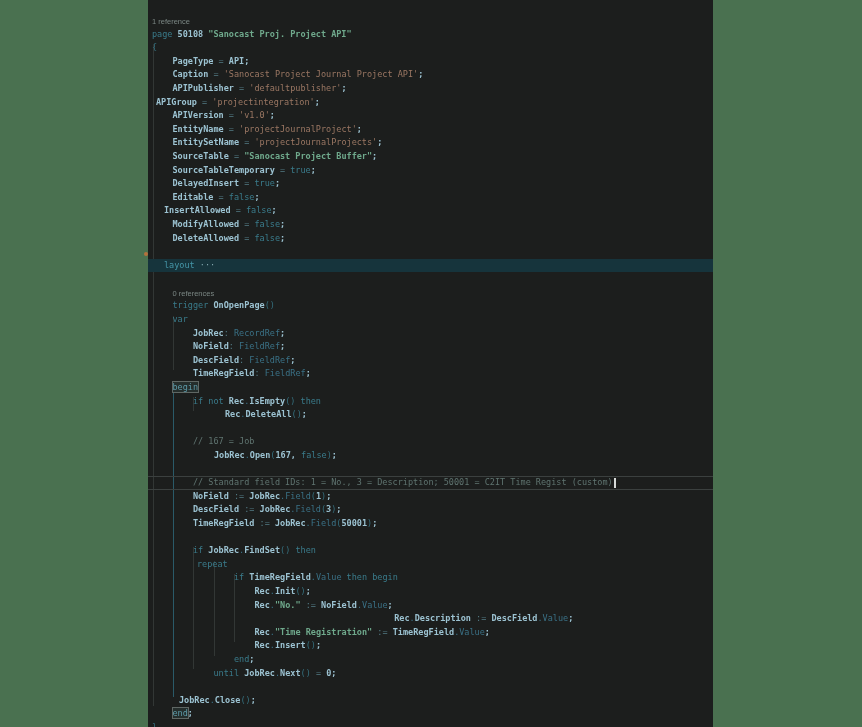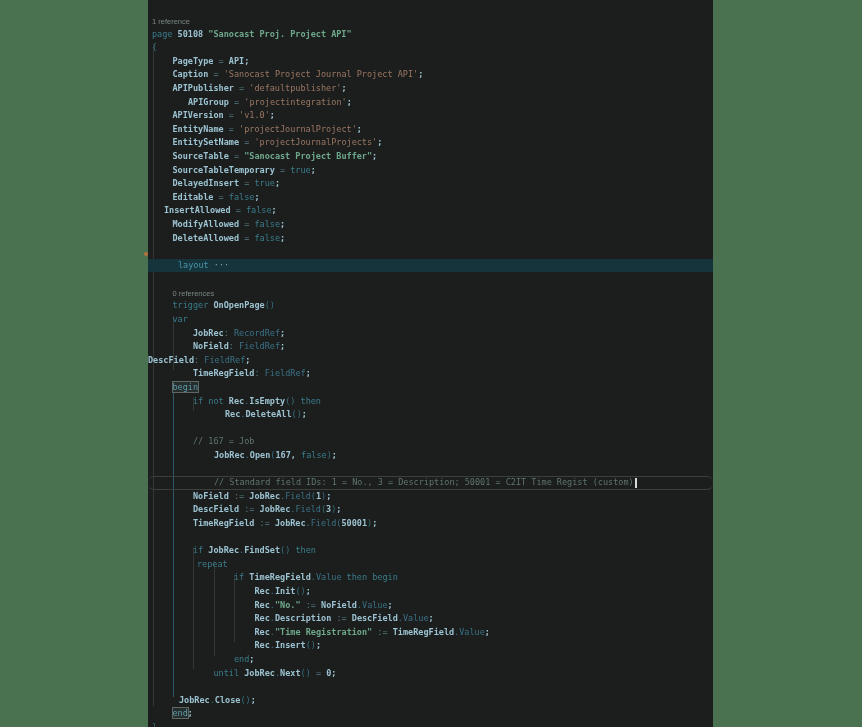--- a/index.html
+++ b/index.html
@@ -68,59 +68,59 @@
     <div class="guide" style="left:65.5px;top:561px;height:95px;"></div>
     <div class="guide" style="left:86px;top:574px;height:68px;"></div>
 
     <div class="code-content">
         <div class="line codelens" style="padding-left: 4px;">1 reference</div>
         <div class="line" style="padding-left: 4px;"><span class="tk-kw">page </span><span class="tk-num">50108 </span><span class="tk-strq">"Sanocast Proj. Project API"</span></div>
         <div class="line" style="padding-left: 4px;"><span class="tk-par">{</span></div>
         <div class="line" style="padding-left: 24.5px;"><span class="tk-id">PageType </span><span class="tk-op">= </span><span class="tk-id">API</span><span class="tk-pl">;</span></div>
         <div class="line" style="padding-left: 24.5px;"><span class="tk-id">Caption </span><span class="tk-op">= </span><span class="tk-str">'Sanocast Project Journal Project API'</span><span class="tk-pl">;</span></div>
         <div class="line" style="padding-left: 24.5px;"><span class="tk-id">APIPublisher </span><span class="tk-op">= </span><span class="tk-str">'defaultpublisher'</span><span class="tk-pl">;</span></div>
-        <div class="line" style="padding-left: 40px;"><span class="tk-id">APIGroup </span><span class="tk-op">= </span><span class="tk-str">'projectintegration'</span><span class="tk-pl">;</span></div>
+        <div class="line" style="padding-left: 8px;"><span class="tk-id">APIGroup </span><span class="tk-op">= </span><span class="tk-str">'projectintegration'</span><span class="tk-pl">;</span></div>
         <div class="line" style="padding-left: 24.5px;"><span class="tk-id">APIVersion </span><span class="tk-op">= </span><span class="tk-str">'v1.0'</span><span class="tk-pl">;</span></div>
         <div class="line" style="padding-left: 24.5px;"><span class="tk-id">EntityName </span><span class="tk-op">= </span><span class="tk-str">'projectJournalProject'</span><span class="tk-pl">;</span></div>
         <div class="line" style="padding-left: 24.5px;"><span class="tk-id">EntitySetName </span><span class="tk-op">= </span><span class="tk-str">'projectJournalProjects'</span><span class="tk-pl">;</span></div>
         <div class="line" style="padding-left: 24.5px;"><span class="tk-id">SourceTable </span><span class="tk-op">= </span><span class="tk-strq">"Sanocast Project Buffer"</span><span class="tk-pl">;</span></div>
         <div class="line" style="padding-left: 24.5px;"><span class="tk-id">SourceTableTemporary </span><span class="tk-op">= </span><span class="tk-kw">true</span><span class="tk-pl">;</span></div>
         <div class="line" style="padding-left: 24.5px;"><span class="tk-id">DelayedInsert </span><span class="tk-op">= </span><span class="tk-kw">true</span><span class="tk-pl">;</span></div>
         <div class="line" style="padding-left: 24.5px;"><span class="tk-id">Editable </span><span class="tk-op">= </span><span class="tk-kw">false</span><span class="tk-pl">;</span></div>
         <div class="line" style="padding-left: 16px;"><span class="tk-id">InsertAllowed </span><span class="tk-op">= </span><span class="tk-kw">false</span><span class="tk-pl">;</span></div>
         <div class="line" style="padding-left: 24.5px;"><span class="tk-id">ModifyAllowed </span><span class="tk-op">= </span><span class="tk-kw">false</span><span class="tk-pl">;</span></div>
         <div class="line" style="padding-left: 24.5px;"><span class="tk-id">DeleteAllowed </span><span class="tk-op">= </span><span class="tk-kw">false</span><span class="tk-pl">;</span></div>
         <div class="line blank" style="padding-left: 4px;"></div>
-        <div class="line hl-fold" style="padding-left: 30px;"><span class="tk-fold">layout</span><span class="tk-dots"> ···</span></div>
+        <div class="line hl-fold" style="padding-left: 16px;"><span class="tk-fold">layout</span><span class="tk-dots"> ···</span></div>
         <div class="line blank" style="padding-left: 4px;"></div>
         <div class="line codelens" style="padding-left: 24.5px;">0 references</div>
         <div class="line" style="padding-left: 24.5px;"><span class="tk-kw">trigger </span><span class="tk-id">OnOpenPage</span><span class="tk-par">()</span></div>
         <div class="line" style="padding-left: 24.5px;"><span class="tk-kw">var</span></div>
         <div class="line" style="padding-left: 45px;"><span class="tk-id">JobRec</span><span class="tk-op">: </span><span class="tk-mem">RecordRef</span><span class="tk-pl">;</span></div>
         <div class="line" style="padding-left: 45px;"><span class="tk-id">NoField</span><span class="tk-op">: </span><span class="tk-mem">FieldRef</span><span class="tk-pl">;</span></div>
-        <div class="line" style=""><span class="tk-id">DescField</span><span class="tk-op">: </span><span class="tk-mem">FieldRef</span><span class="tk-pl">;</span></div>
+        <div class="line" style="padding-left: 45px;"><span class="tk-id">DescField</span><span class="tk-op">: </span><span class="tk-mem">FieldRef</span><span class="tk-pl">;</span></div>
         <div class="line" style="padding-left: 45px;"><span class="tk-id">TimeRegField</span><span class="tk-op">: </span><span class="tk-mem">FieldRef</span><span class="tk-pl">;</span></div>
         <div class="line" style="padding-left: 24.5px;"><span class="tk-kwbox">begin</span></div>
         <div class="line" style="padding-left: 45px;"><span class="tk-kw">if not </span><span class="tk-id">Rec</span><span class="tk-dot">.</span><span class="tk-id">IsEmpty</span><span class="tk-par">()</span><span class="tk-kw"> then</span></div>
         <div class="line" style="padding-left: 77px;"><span class="tk-id">Rec</span><span class="tk-dot">.</span><span class="tk-id">DeleteAll</span><span class="tk-par">()</span><span class="tk-pl">;</span></div>
         <div class="line blank" style="padding-left: 4px;"></div>
         <div class="line" style="padding-left: 45px;"><span class="tk-com">// 167 = Job</span></div>
         <div class="line" style="padding-left: 66px;"><span class="tk-id">JobRec</span><span class="tk-dot">.</span><span class="tk-id">Open</span><span class="tk-par">(</span><span class="tk-num">167</span><span class="tk-pl">, </span><span class="tk-kw">false</span><span class="tk-par">)</span><span class="tk-pl">;</span></div>
         <div class="line blank" style="padding-left: 4px;"></div>
-        <div class="line hl-current" style="padding-left: 66px; border-radius: 6px;"><span class="tk-com">// Standard field IDs: 1 = No., 3 = Description; 50001 = C2IT Time Regist (custom)</span><span class="tk-cursor"></span></div>
+        <div class="line hl-current" style="padding-left: 45px;"><span class="tk-com">// Standard field IDs: 1 = No., 3 = Description; 50001 = C2IT Time Regist (custom)</span><span class="tk-cursor"></span></div>
         <div class="line" style="padding-left: 45px;"><span class="tk-id">NoField </span><span class="tk-op">:= </span><span class="tk-id">JobRec</span><span class="tk-dot">.</span><span class="tk-mem">Field</span><span class="tk-par">(</span><span class="tk-num">1</span><span class="tk-par">)</span><span class="tk-pl">;</span></div>
         <div class="line" style="padding-left: 45px;"><span class="tk-id">DescField </span><span class="tk-op">:= </span><span class="tk-id">JobRec</span><span class="tk-dot">.</span><span class="tk-mem">Field</span><span class="tk-par">(</span><span class="tk-num">3</span><span class="tk-par">)</span><span class="tk-pl">;</span></div>
         <div class="line" style="padding-left: 45px;"><span class="tk-id">TimeRegField </span><span class="tk-op">:= </span><span class="tk-id">JobRec</span><span class="tk-dot">.</span><span class="tk-mem">Field</span><span class="tk-par">(</span><span class="tk-num">50001</span><span class="tk-par">)</span><span class="tk-pl">;</span></div>
         <div class="line blank" style="padding-left: 4px;"></div>
         <div class="line" style="padding-left: 45px;"><span class="tk-kw">if </span><span class="tk-id">JobRec</span><span class="tk-dot">.</span><span class="tk-id">FindSet</span><span class="tk-par">()</span><span class="tk-kw"> then</span></div>
         <div class="line" style="padding-left: 49px;"><span class="tk-kw">repeat</span></div>
         <div class="line" style="padding-left: 86px;"><span class="tk-kw">if </span><span class="tk-id">TimeRegField</span><span class="tk-dot">.</span><span class="tk-mem">Value</span><span class="tk-kw"> then </span><span class="tk-kw">begin</span></div>
         <div class="line" style="padding-left: 106.5px;"><span class="tk-id">Rec</span><span class="tk-dot">.</span><span class="tk-id">Init</span><span class="tk-par">()</span><span class="tk-pl">;</span></div>
         <div class="line" style="padding-left: 106.5px;"><span class="tk-id">Rec</span><span class="tk-dot">.</span><span class="tk-strq">"No."</span><span class="tk-op"> := </span><span class="tk-id">NoField</span><span class="tk-dot">.</span><span class="tk-mem">Value</span><span class="tk-pl">;</span></div>
-        <div class="line" style="padding-left: 106.5px;"><span class="tk-id">Rec</span><span class="tk-dot">.</span><span class="tk-id">Description</span><span class="tk-op"> := </span><span class="tk-id">DescField</span><span class="tk-dot">.</span><span class="tk-mem">Value</span><span class="tk-pl">;</span></div>
+        <div class="line" style="padding-left: 106.5px; text-align: center;"><span class="tk-id">Rec</span><span class="tk-dot">.</span><span class="tk-id">Description</span><span class="tk-op"> := </span><span class="tk-id">DescField</span><span class="tk-dot">.</span><span class="tk-mem">Value</span><span class="tk-pl">;</span></div>
         <div class="line" style="padding-left: 106.5px;"><span class="tk-id">Rec</span><span class="tk-dot">.</span><span class="tk-strq">"Time Registration"</span><span class="tk-op"> := </span><span class="tk-id">TimeRegField</span><span class="tk-dot">.</span><span class="tk-mem">Value</span><span class="tk-pl">;</span></div>
         <div class="line" style="padding-left: 106.5px;"><span class="tk-id">Rec</span><span class="tk-dot">.</span><span class="tk-id">Insert</span><span class="tk-par">()</span><span class="tk-pl">;</span></div>
         <div class="line" style="padding-left: 86px;"><span class="tk-kw">end</span><span class="tk-pl">;</span></div>
         <div class="line" style="padding-left: 65.5px;"><span class="tk-kw">until </span><span class="tk-id">JobRec</span><span class="tk-dot">.</span><span class="tk-id">Next</span><span class="tk-par">()</span><span class="tk-op"> = </span><span class="tk-num">0</span><span class="tk-pl">;</span></div>
         <div class="line blank" style="padding-left: 4px;"></div>
         <div class="line" style="padding-left: 31px;"><span class="tk-id">JobRec</span><span class="tk-dot">.</span><span class="tk-id">Close</span><span class="tk-par">()</span><span class="tk-pl">;</span></div>
         <div class="line" style="padding-left: 24.5px;"><span class="tk-kwbox">end</span><span class="tk-pl">;</span></div>
         <div class="line" style="padding-left: 4px;"><span class="tk-par">}</span></div>
       </div>
   </div>

